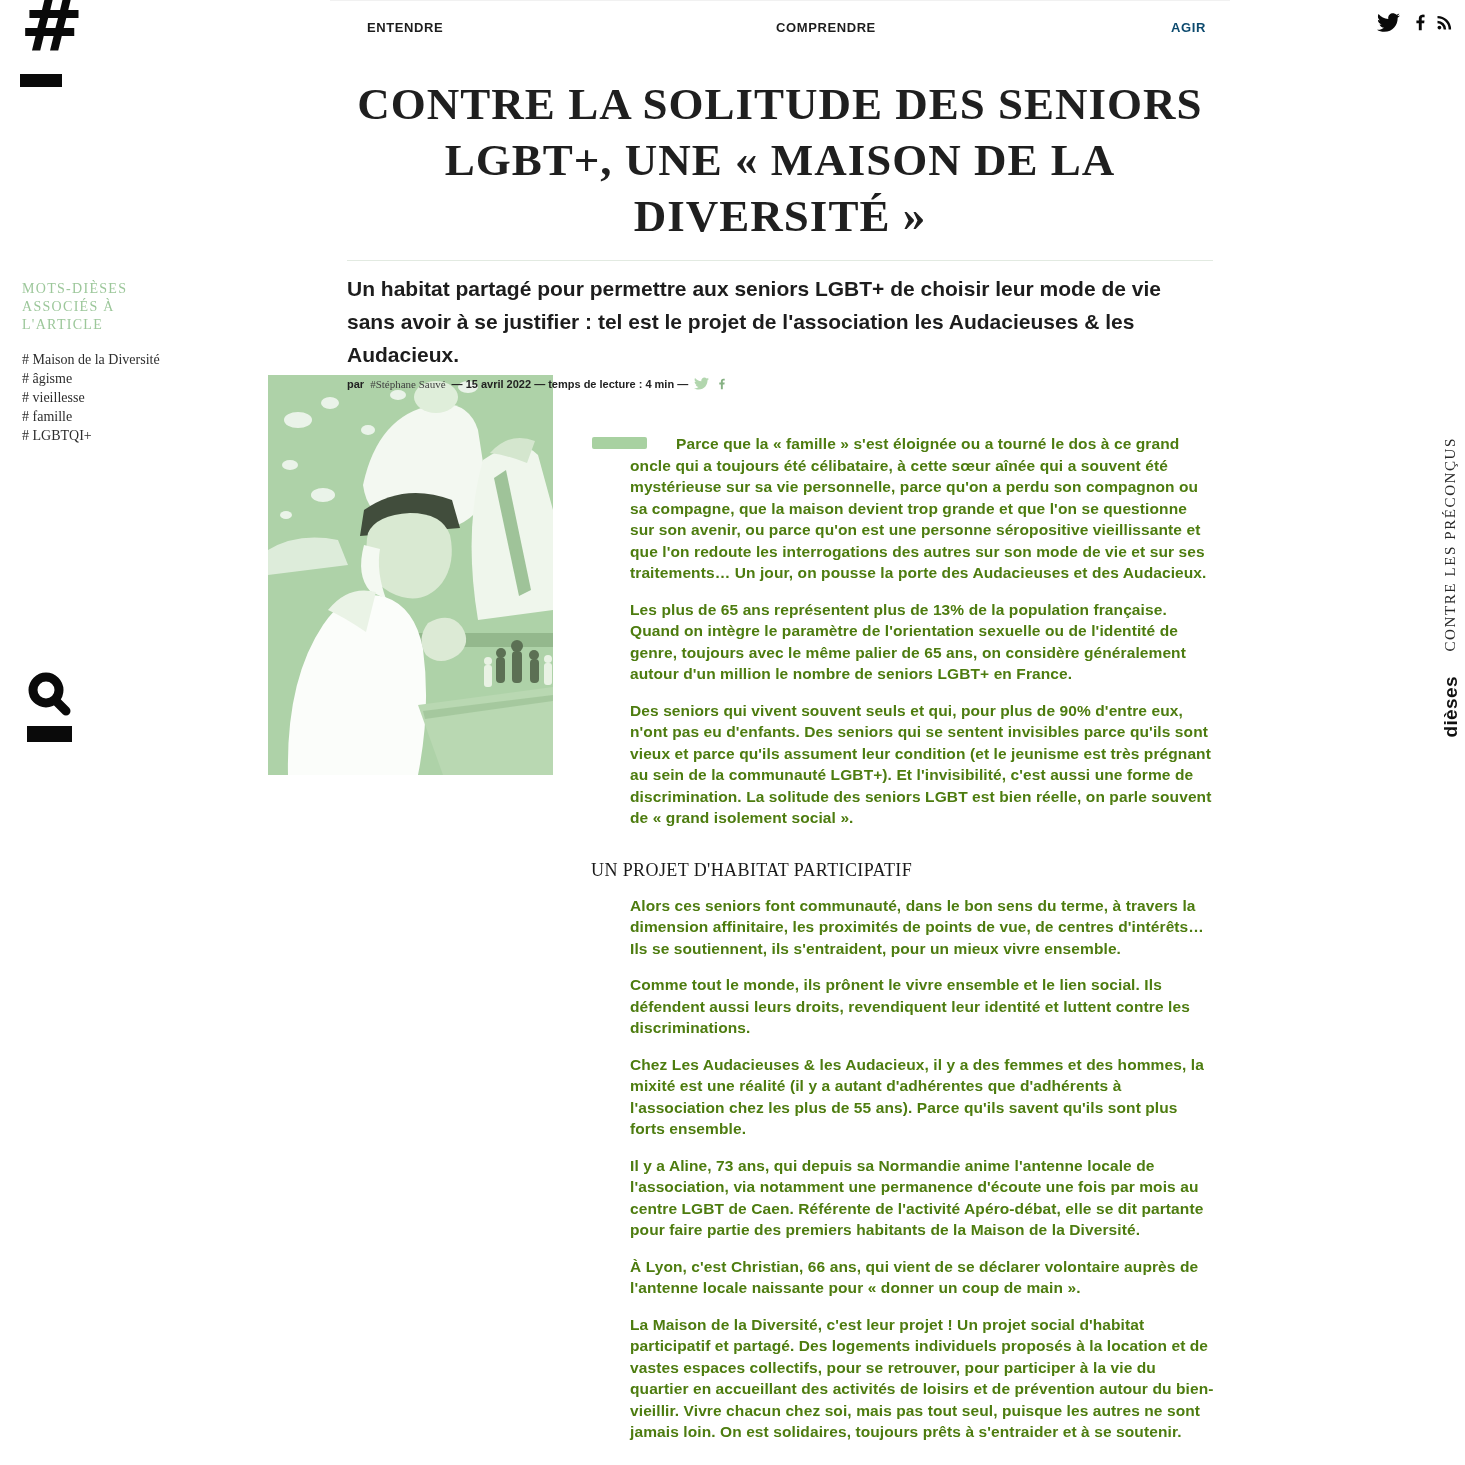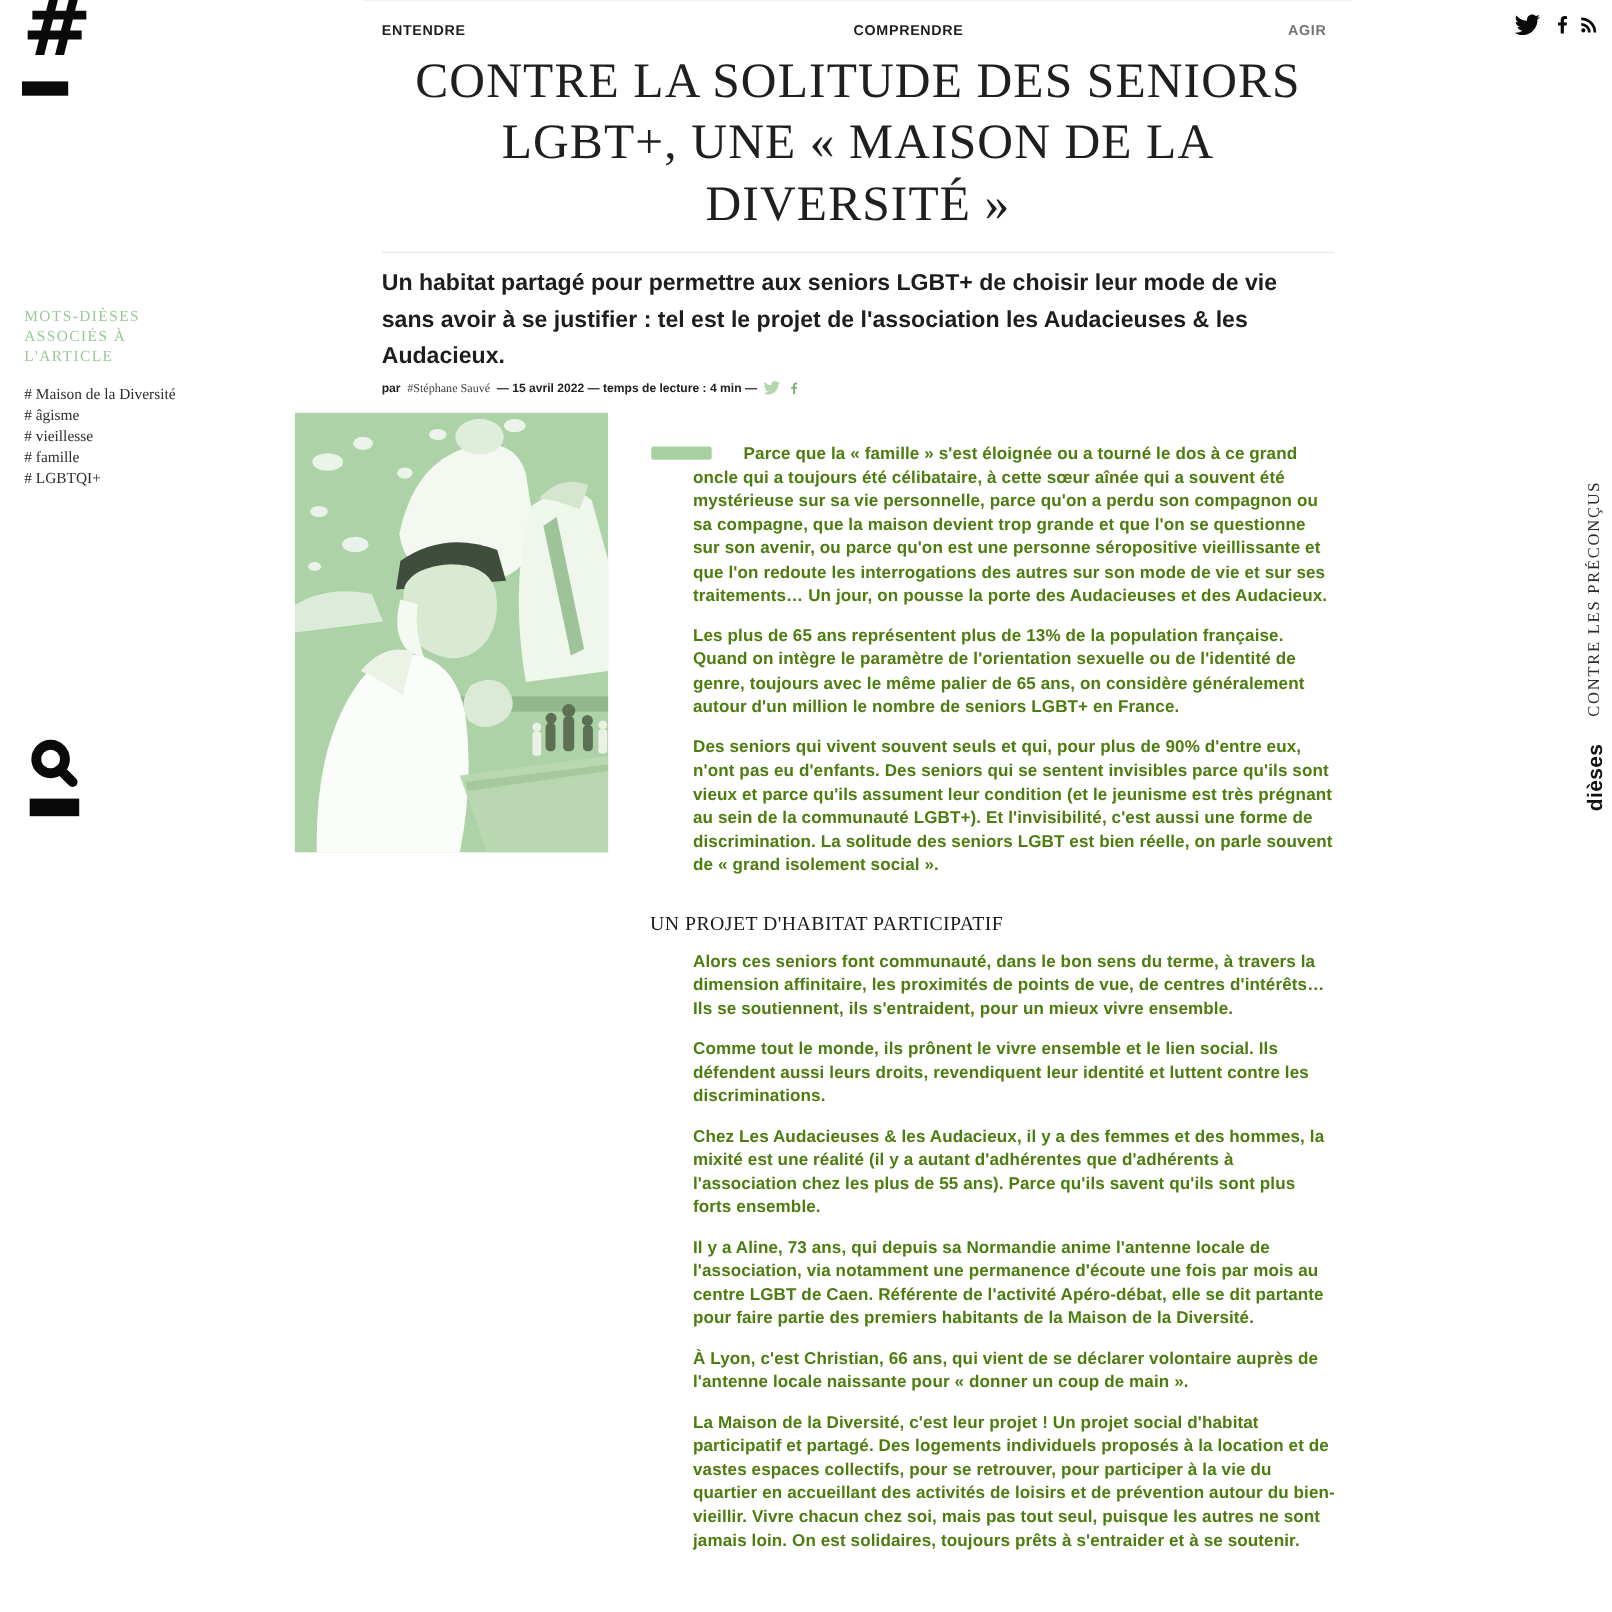--- a/index.html
+++ b/index.html
@@ -10,21 +10,21 @@
   }
   .top-rule { position:absolute; left:330px; top:0; width:900px; height:1px; background:#f1f1f1; }
 
   
   .logo { position:absolute; left:20px; top:-14px; width:70px; height:110px; color:#0a0a0a; cursor:pointer; }
   .logo .hash { font-family:"DejaVu Sans", sans-serif; font-weight:800; font-size:76px; line-height:1; letter-spacing:-2px; }
   .logo .underbar { position:absolute; left:0px; top:88px; width:42px; height:13px; background:#0a0a0a; }
 
   
   .nav-item { position:absolute; top:20px; font-size:13px; font-weight:700; letter-spacing:.6px; color:#1d1d1d; cursor:pointer; }
-  .nav-entendre { left:347px; }
+  .nav-entendre { left:367px; }
   .nav-comprendre { left:776px; }
   .nav-agir { left:1171px; }
 
   .social { position:absolute; top:11px; cursor:pointer; }
   .social svg { display:block; }
 
   
   .tags-panel { position:absolute; left:22px; top:280px; width:200px; }
   .tags-heading { font-family:"Liberation Serif", serif; font-size:14px; letter-spacing:1.3px; color:#9cc79a; line-height:18px; }
   .tags-list { margin-top:16px; }
@@ -41,22 +41,22 @@
   }
   .v-brand {
     position:absolute; right:3px; top:676px;
     writing-mode:vertical-rl; transform:rotate(180deg);
     font-weight:700; font-size:19px; letter-spacing:.4px; color:#111;
   }
 
   
   .main { position:absolute; left:347px; top:0; width:866px; }
   .article-title {
-    margin:45px auto 0; width:846px; text-align:center;
-    font-family:"Liberation Serif", serif; font-weight:400;
+    margin:76px auto 0; width:846px; text-align:center;
+    font-family:"Liberation Serif", serif; font-weight:700;
     font-size:45px; line-height:56px; letter-spacing:1px; color:#1f1f1f;
   }
   .title-divider { margin-top:16px; width:100%; height:1px; background:#e2eae1; }
   .standfirst {
     margin-top:11px; font-size:21px; font-weight:700; line-height:33px; color:#1d1d1d;
   }
   .byline { margin-top:5px; display:flex; align-items:center; gap:6px; font-size:11px; font-weight:700; color:#222; }
   .byline .author { font-family:"Liberation Serif", serif; font-weight:400; color:#3f3f3f; cursor:pointer; }
   .byline .b-icon { display:flex; align-items:center; cursor:pointer; }
 
@@ -79,21 +79,21 @@
 
 <div class="top-rule"></div>
 
 <div class="logo">
   <div class="hash">#</div>
   <div class="underbar"></div>
 </div>
 
 <div class="nav-item nav-entendre">ENTENDRE</div>
 <div class="nav-item nav-comprendre">COMPRENDRE</div>
-<div class="nav-item nav-agir" style="color:#737373;">AGIR</div>
+<div class="nav-item nav-agir" style="color:#0c4a6e;">AGIR</div>
 
 <div class="social" style="left:1377px;">
   <svg width="23" height="23" viewBox="0 0 24 24" fill="#0a0a0a">
       <path d="M23.954 4.569c-.885.392-1.83.656-2.825.775 1.014-.611 1.794-1.574 2.163-2.723-.951.555-2.005.959-3.127 1.184-.896-.959-2.173-1.559-3.591-1.559-2.717 0-4.92 2.203-4.92 4.917 0 .39.045.765.127 1.124C7.691 8.094 4.066 6.13 1.64 3.161c-.427.722-.666 1.561-.666 2.475 0 1.71.87 3.213 2.188 4.096-.807-.026-1.566-.248-2.228-.616v.061c0 2.385 1.693 4.374 3.946 4.827-.413.111-.849.171-1.296.171-.314 0-.615-.03-.916-.086.631 1.953 2.445 3.377 4.604 3.417-1.68 1.319-3.809 2.105-6.102 2.105-.39 0-.779-.023-1.17-.067 2.189 1.394 4.768 2.209 7.557 2.209 9.054 0 13.999-7.496 13.999-13.986 0-.209 0-.42-.015-.63.961-.689 1.8-1.56 2.46-2.548l-.047-.02z"></path>
     </svg>
 </div>
 <div class="social" style="left:1410px; top:12px;">
   <svg width="21" height="21" viewBox="0 0 24 24" fill="#0a0a0a">
       <path d="M13.397 20.997v-8.196h2.765l.411-3.209h-3.176V7.548c0-.926.258-1.56 1.587-1.56h1.684V3.127A22.336 22.336 0 0 0 14.201 3c-2.444 0-4.122 1.492-4.122 4.231v2.355H7.332v3.209h2.753v8.202h3.312z"></path>
     </svg>

